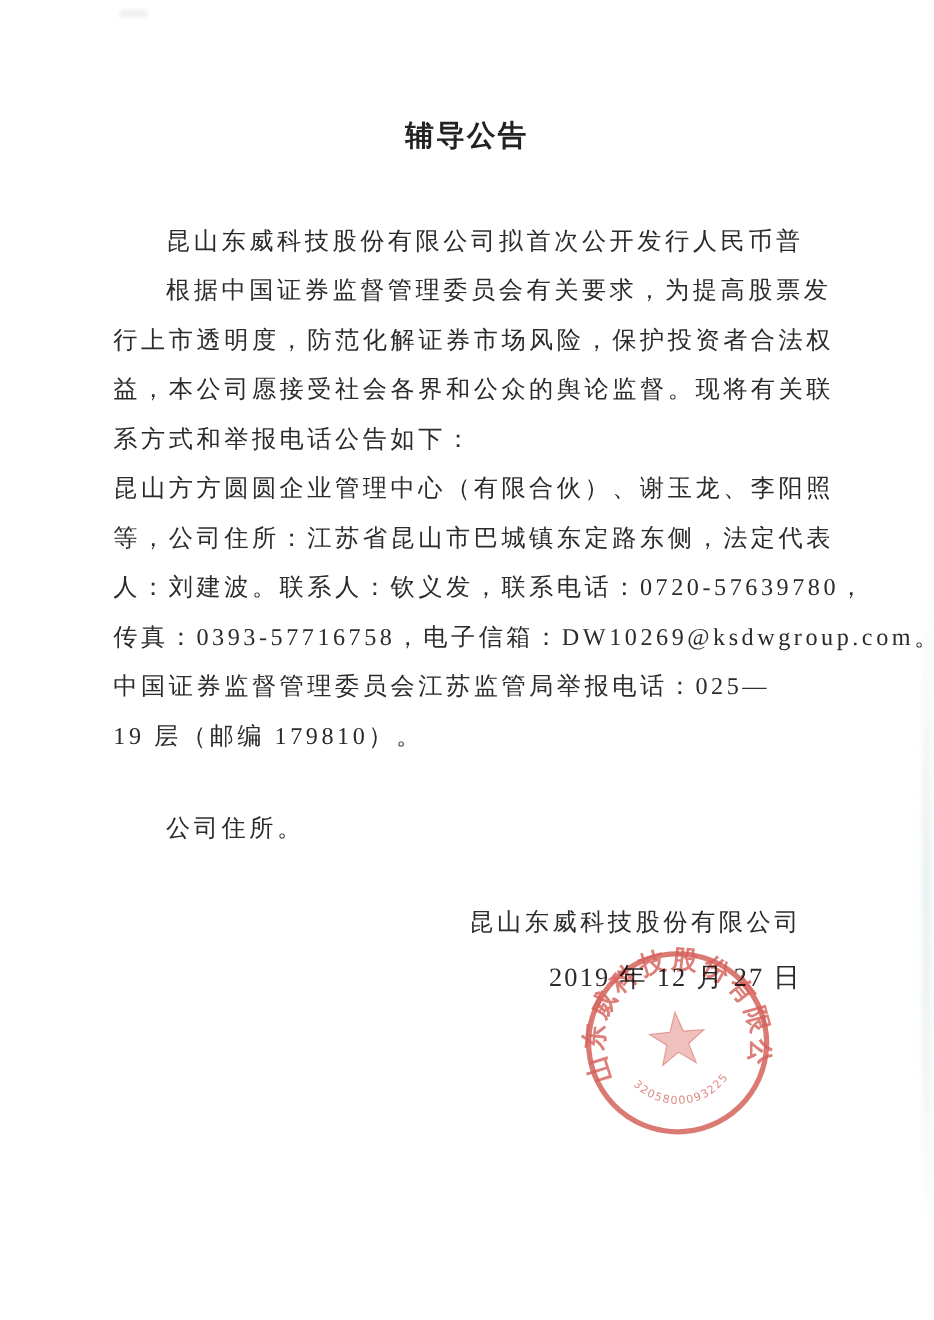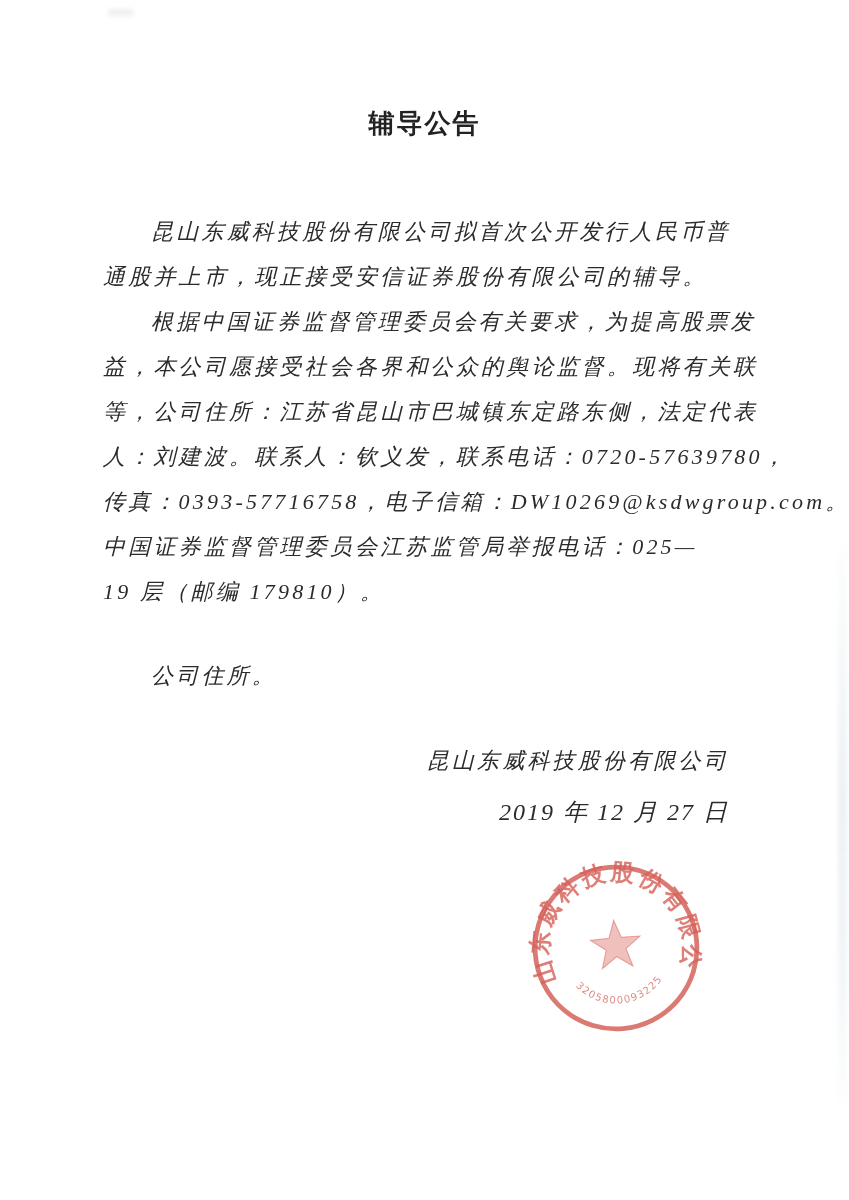--- a/index.html
+++ b/index.html
@@ -18,23 +18,22 @@
     margin-top: 106px;
     text-align: center;
     font-size: 26px;
     font-weight: bold;
     letter-spacing: 2px;
     color: #222;
   }
   .doc-body {
     position: absolute;
     left: 103px;
-    top: 209px;
+    top: 196px;
     width: 648px;
-    font-style: italic;
   }
   .line {
     font-size: 22px;
     line-height: 45px;
     height: 45px;
     letter-spacing: 3.2px;
     white-space: nowrap;
     color: #2b2b2b;
   }
   .indent { padding-left: 48px; }
@@ -96,25 +95,27 @@
 
 <div class="page">
 
   <div class="scan-smudge-top"></div>
   <div class="scan-smudge-right"></div>
 
   <h1 class="doc-title">辅导公告</h1>
 
   <div class="doc-body">
     <div class="line indent">昆山东威科技股份有限公司拟首次公开发行人民币普</div>
-    <div class="line">通股并上市，现正接受安信证券股份有限公司的辅导。</div>
 
     <div class="line indent">根据中国证券监督管理委员会有关要求，为提高股票发</div>
+    <div class="line">行上市透明度，防范化解证券市场风险，保护投资者合法权</div>
     <div class="line">益，本公司愿接受社会各界和公众的舆论监督。现将有关联</div>
+    <div class="line">系方式和举报电话公告如下：</div>
 
+    <div class="line">昆山方方圆圆企业管理中心（有限合伙）、谢玉龙、李阳照</div>
     <div class="line">等，公司住所：江苏省昆山市巴城镇东定路东侧，法定代表</div>
     <div class="line">人：刘建波。联系人：钦义发，联系电话：0720-57639780，</div>
     <div class="line">传真：0393-57716758，电子信箱：DW10269@ksdwgroup.com。</div>
     <div class="line">中国证券监督管理委员会江苏监管局举报电话：025—</div>
     <div class="line">19 层（邮编 179810）。</div>
 
     <div class="line indent closing">公司住所。</div>
 
     <div class="signature-block">
       <div class="sig-company">昆山东威科技股份有限公司</div>

